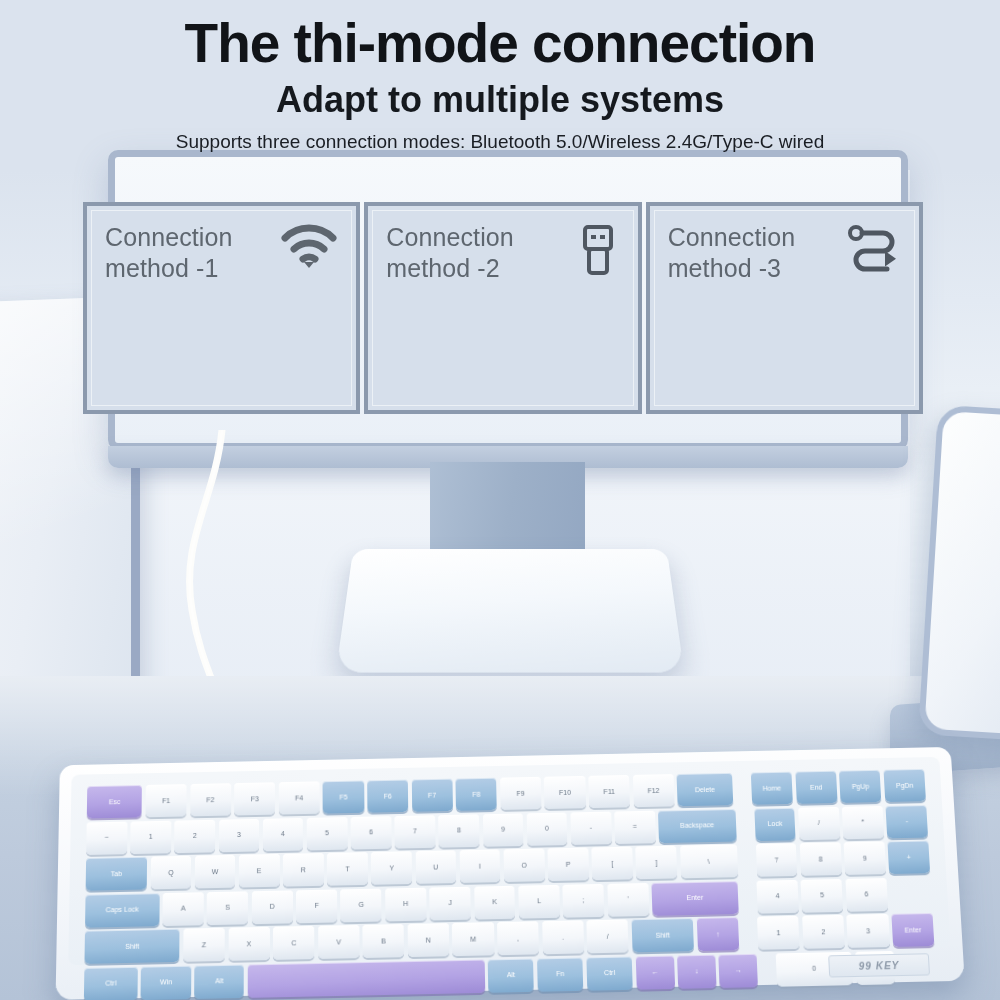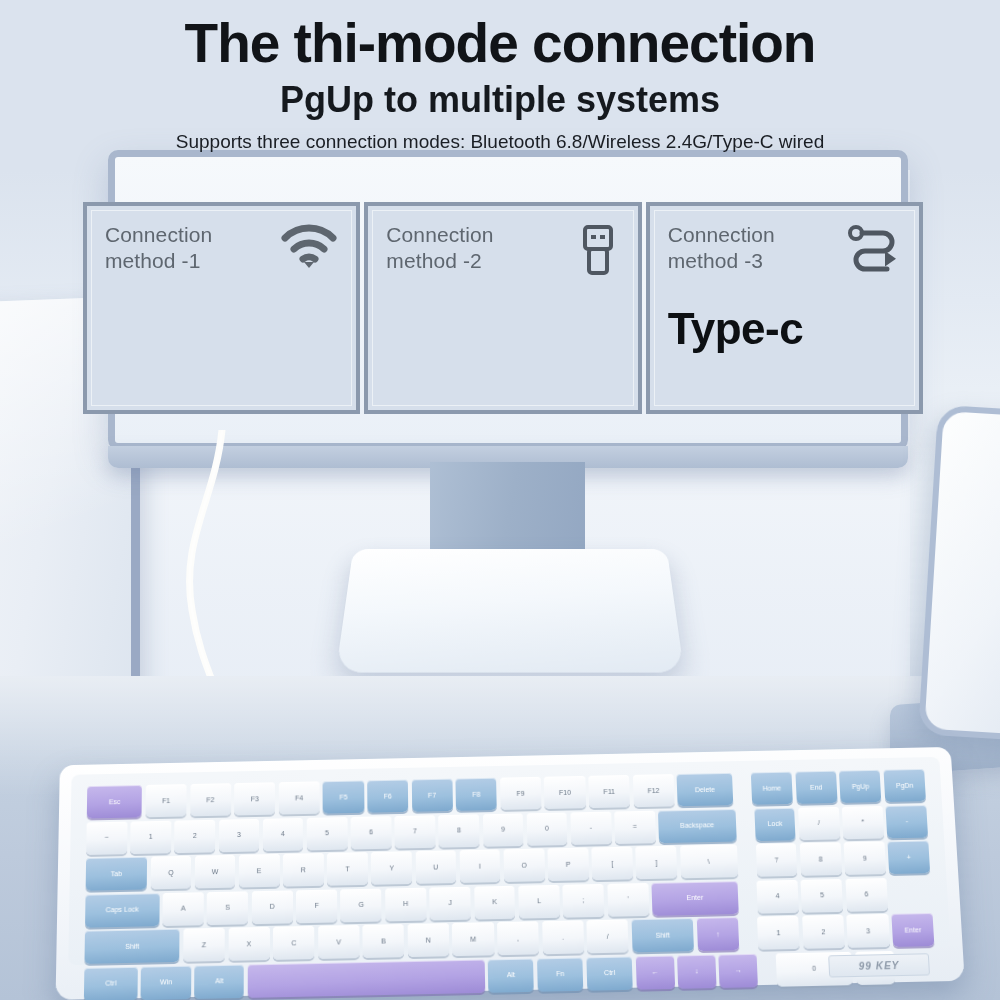--- a/index.html
+++ b/index.html
@@ -113,21 +113,21 @@
     border:4px solid #8b99ad;
     padding:16px 18px 0 18px;
     display:flex; flex-direction:column;
   }
   .card-inner-line{
     position:absolute; left:4px; top:4px; right:4px; bottom:4px;
     border:1px solid rgba(255,255,255,.55); pointer-events:none;
   }
   .card-top{ display:flex; justify-content:space-between; align-items:flex-start; }
   .card-label{
-    font-size:21px; color:#5e666f; line-height:1.22; letter-spacing:.1px;
+    font-size:25px; color:#5e666f; line-height:1.22; letter-spacing:.1px;
     white-space:pre-line;
   }
   .card-icon{ flex:0 0 auto; margin-top:2px; }
   .card-value{
     font-size:44px; font-weight:bold; color:#0d1013; line-height:1.05;
     letter-spacing:-.5px;
   }
   .card-1 .card-value{ margin-top:22px; }
   .card-2 .card-value{ margin-top:30px; text-align:center; }
   .card-3 .card-value{ margin-top:28px; }
@@ -199,22 +199,22 @@
   <div class="desk-sheen"></div>
 
   <div class="phone-stand"></div>
   <div class="phone">
     
   </div>
 </div>
 
 <div class="headings">
   <div class="h1">The thi-mode connection</div>
-  <div class="h2">PgUp to multiple systems</div>
-  <div class="h3">Supports three connection modes: Bluetooth 6.8/Wireless 2.4G/Type-C wired</div>
+  <div class="h2">Adapt to multiple systems</div>
+  <div class="h3">Supports three connection modes: Bluetooth 5.0/Wireless 2.4G/Type-C wired</div>
 </div>
 
 <div class="cards">
 
   <div class="card card-1">
     <div class="card-inner-line"></div>
     <div class="card-top">
       <div class="card-label">Connection
 method -1</div>
       <span class="card-icon">
@@ -252,21 +252,20 @@
       <div class="card-label">Connection
 method -3</div>
       <span class="card-icon">
         <svg width="54" height="50" viewBox="0 0 54 50">
           <circle cx="9" cy="9" r="6" fill="none" stroke="#4f5761" stroke-width="4"></circle>
           <path d="M15 9 H36 a9 9 0 0 1 0 18 H18 a9 9 0 0 0 0 18 H40" fill="none" stroke="#4f5761" stroke-width="5" stroke-linecap="round"></path>
           <path d="M38 36 l11 9 l-11 9 z" fill="#4f5761" transform="translate(0,-9) scale(1,0.86) translate(0,6)"></path>
         </svg>
       </span>
     </div>
-    <div class="card-value">Type-c</div>
   </div>
 
 </div>
 
 <div class="kb-wrap">
   <div class="kb-case">
     <div class="kb-plate">
       <div class="kb-rows" id="kb-rows">
           <div class="kb-row">
             <div class="key purple" style="flex-grow: 1.35;">Esc</div>

